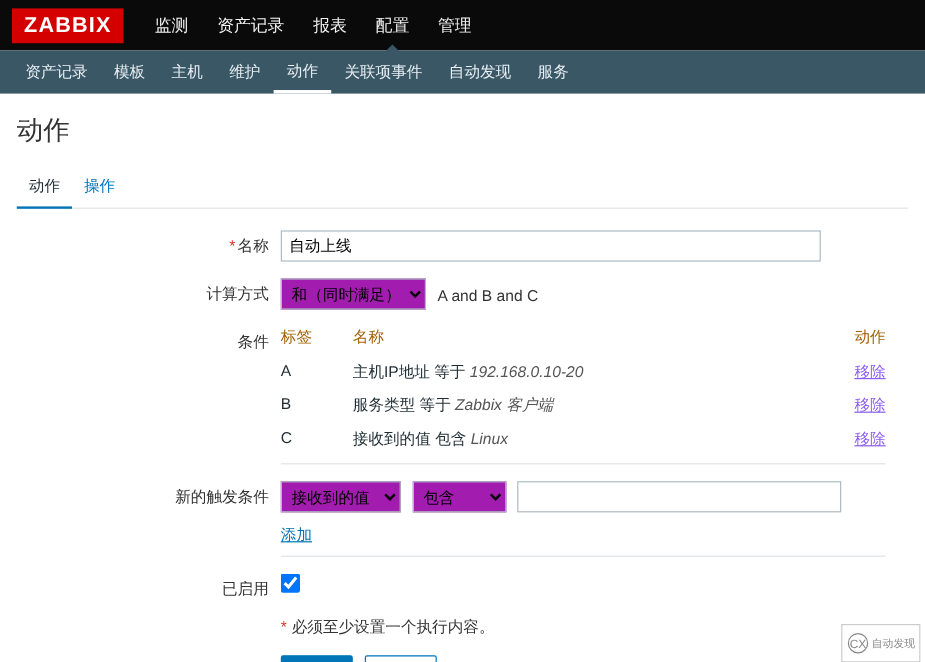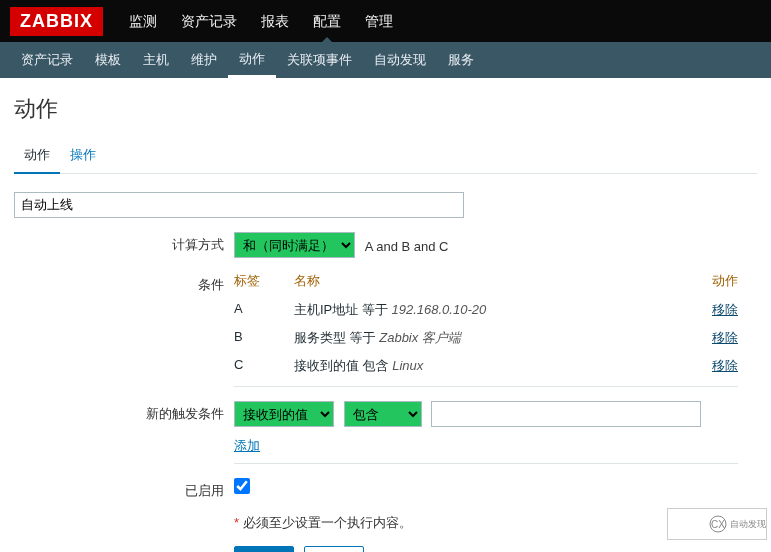--- a/index.html
+++ b/index.html
@@ -21,51 +21,51 @@
   .tab.active { color: #1f2c33; border-bottom: 2px solid #0275b8; margin-bottom:-1px; }
   
   .form { padding: 18px 14px 20px; }
   .form-row { display: flex; margin-bottom: 14px; align-items: flex-start; }
   .form-label { width: 220px; text-align: right; padding-right: 10px; padding-top: 4px; color: #333; }
   .form-label .req { color: #d93025; margin-right: 2px; }
   .form-field { flex: 1; }
   
   input[type=text] { border: 1px solid #acbbc2; padding: 4px 6px; font-size: 13px; height: 26px; }
   .name-input { width: 450px; }
-  select { border: 1px solid #acbbc2; padding: 3px 4px; font-size: 13px; height: 26px; background: #22c55e; }
+  select { border: 1px solid #acbbc2; padding: 3px 4px; font-size: 13px; height: 26px; background: #a21caf; }
   .and-text { display:inline-block; margin-left:6px; color:#333; vertical-align:middle; }
   
   .cond-table { width: 504px; }
   .cond-header { display: flex; color: #a16207; font-size: 13px; padding-bottom: 6px; }
   .cond-hlabel { width: 60px; }
   .cond-hname { flex: 1; }
   .cond-haction { width: 40px; text-align: right; }
   .cond-row { display: flex; padding: 5px 0; }
   .cond-label { width: 60px; }
   .cond-name { flex: 1; }
   .cond-name em { font-style: italic; color: #555; }
   .cond-action { width: 40px; text-align: right; }
-  .link { color: #0c4a6e; text-decoration: underline; cursor: pointer; }
+  .link { color: #8b5cf6; text-decoration: underline; cursor: pointer; }
   .cond-bottom-border { border-bottom:1px solid #dfe4e7; margin-top:6px; width:504px;}
   
   .new-trigger-row select { margin-right: 6px; }
   .new-trigger-val { width: 270px; }
   .add-link { display:inline-block; margin-top:10px; color:#0275b8; text-decoration: underline; cursor: pointer; }
   
   .checkbox { width:16px; height:16px; }
   
   .warn { color:#333; }
   .warn-star { color:#d93025; margin-right:4px; }
   
   .btn-row { margin-top:14px; }
   .btn { display:inline-block; padding:6px 16px; font-size:13px; border-radius:2px; cursor:pointer; border:1px solid; }
   .btn-primary { background:#0275b8; color:#fff; border-color:#0275b8; margin-right:6px; }
   .btn-secondary { background:#fff; color:#0275b8; border-color:#0275b8; }
   
-  .watermark { position:absolute; right:4px; bottom:12px; width:100px; height:32px; border:1px solid #ccc; display:flex; align-items:center; justify-content:flex-end; font-size:9px; color:#888; background:#fff; }
+  .watermark { position:absolute; right:4px; bottom:0; width:66px; height:32px; border:1px solid #ccc; display:flex; align-items:center; justify-content:center; font-size:9px; color:#888; background:#fff; }
   .watermark svg { margin-right:3px; }
 </style>
 </head>
 <body>
 
 <div class="topnav">
   <div class="logo">ZABBIX</div>
   <div class="topnav-item">监测</div>
   <div class="topnav-item">资产记录</div>
   <div class="topnav-item">报表</div>
@@ -87,20 +87,21 @@
 <h1 class="page-title">动作</h1>
 
 <div class="tabs-wrap">
   <div class="tab active">动作</div>
   <div class="tab">操作</div>
 </div>
 
 <div class="form">
 
   <div class="form-row">
+    <div class="form-label"><span class="req">*</span><span>名称</span></div>
     <div class="form-field">
       <input type="text" class="name-input" value="自动上线" style="">
     </div>
   </div>
 
   <div class="form-row">
     <div class="form-label">计算方式</div>
     <div class="form-field">
       <select>
         <option>和（同时满足）</option>

